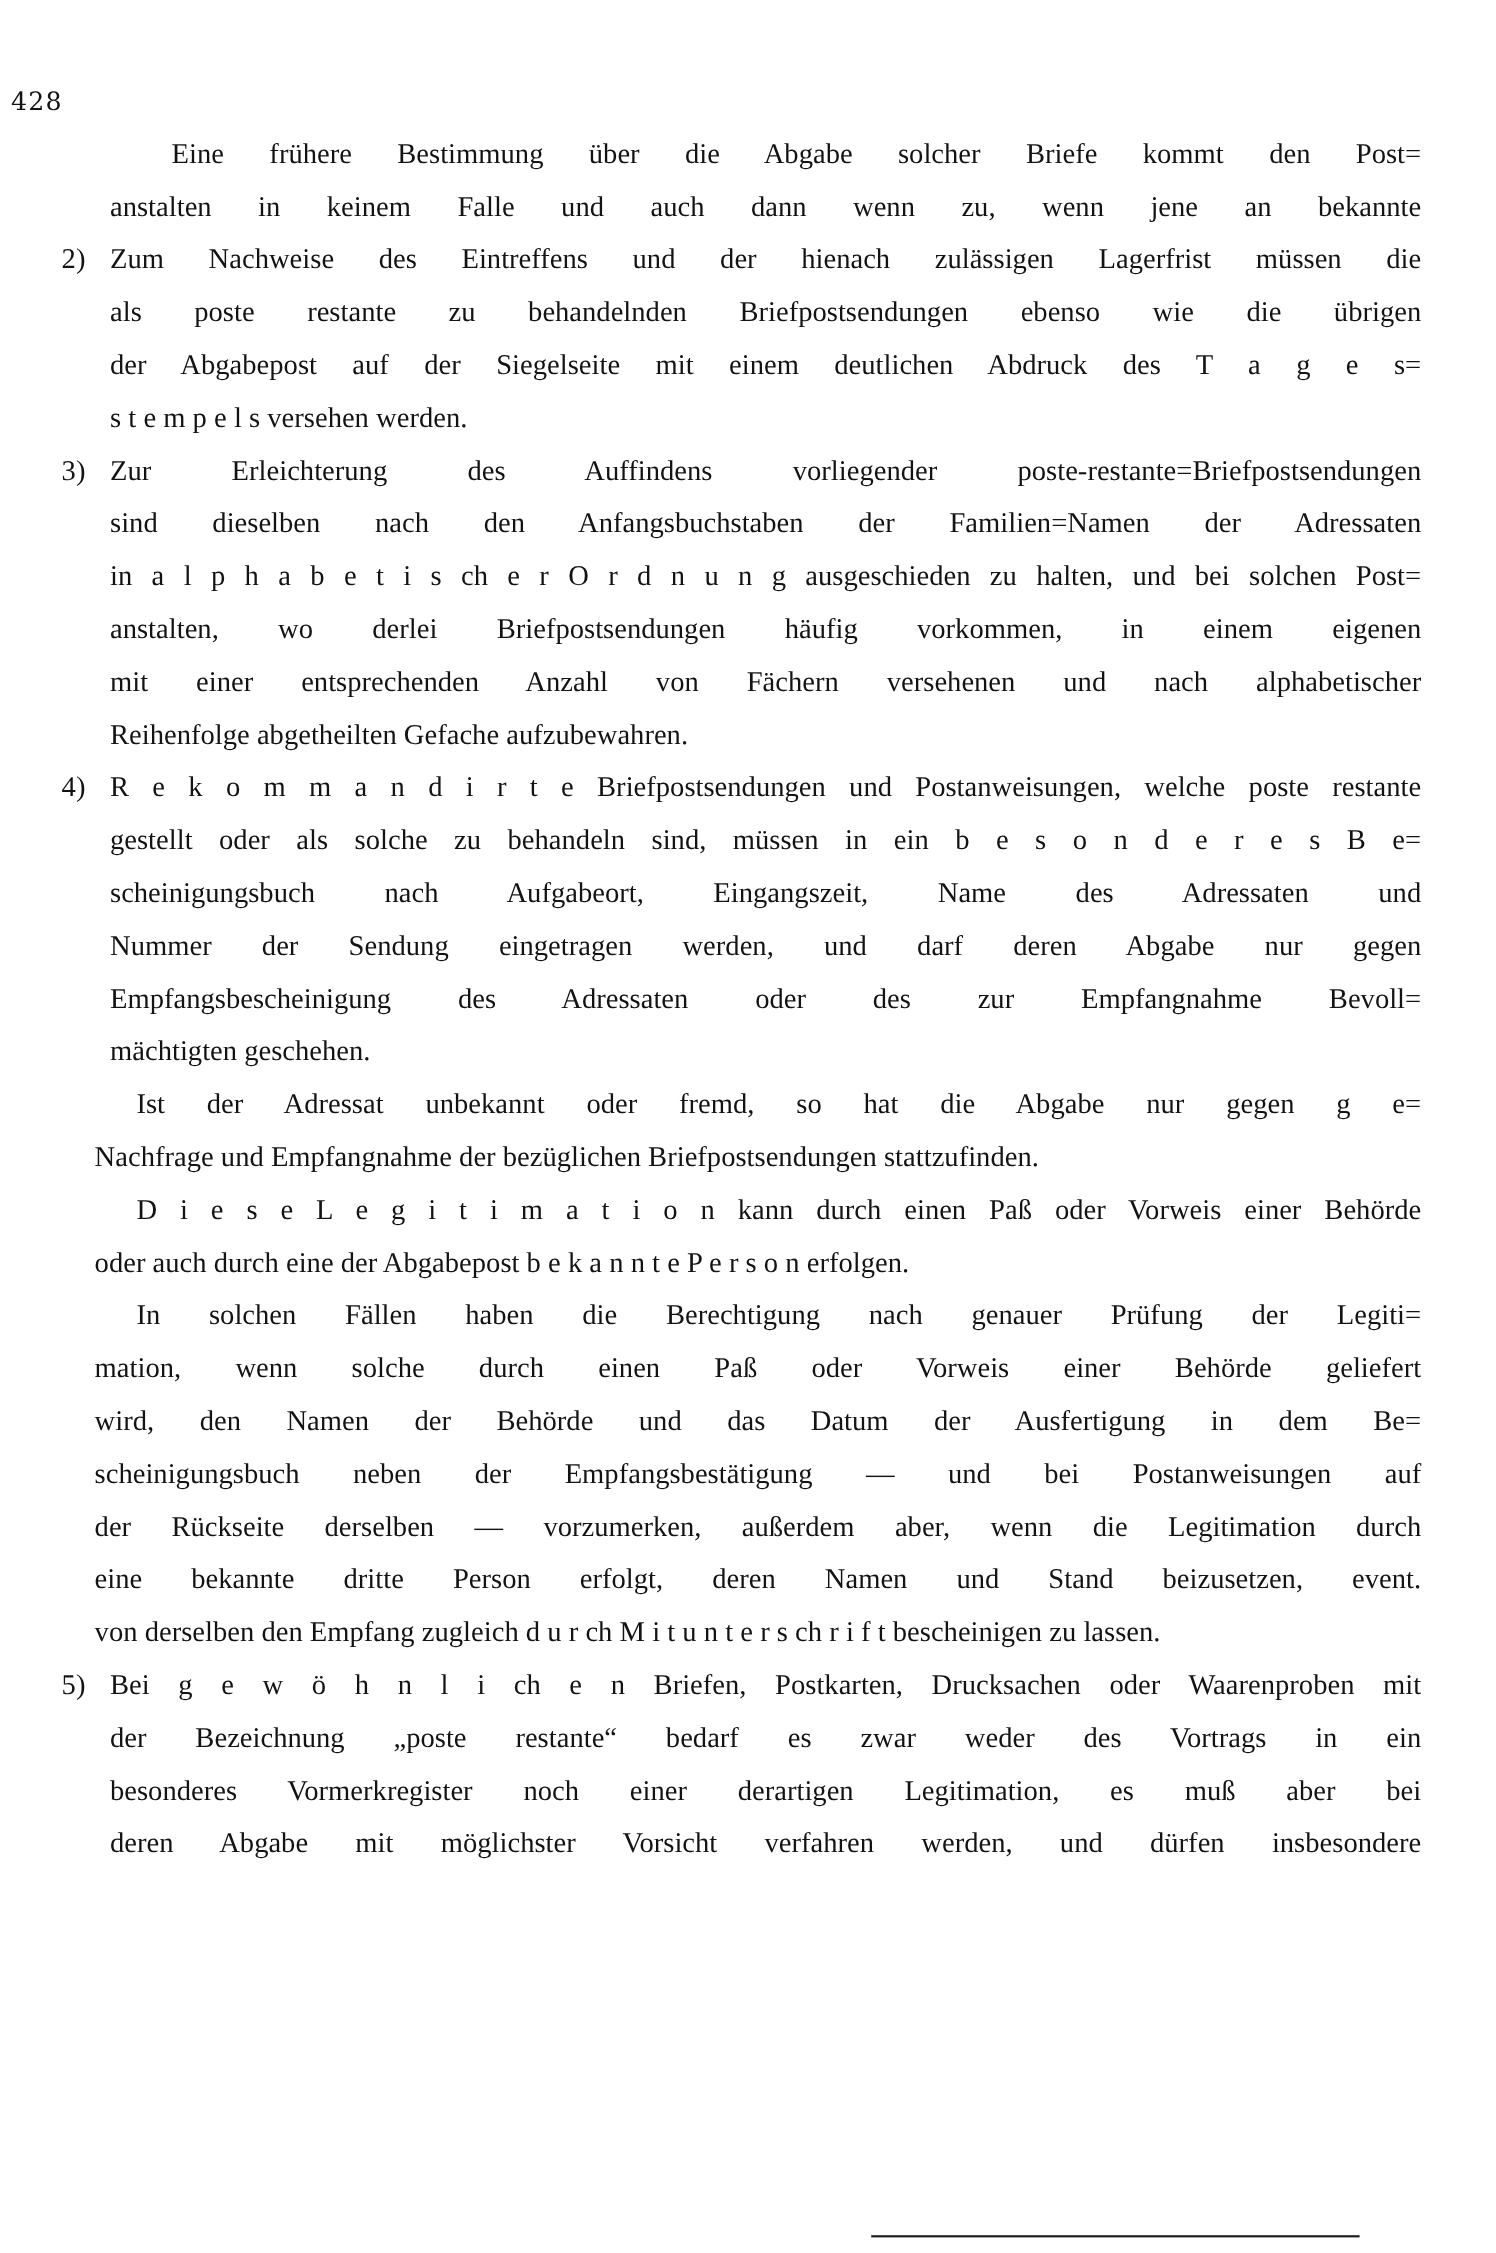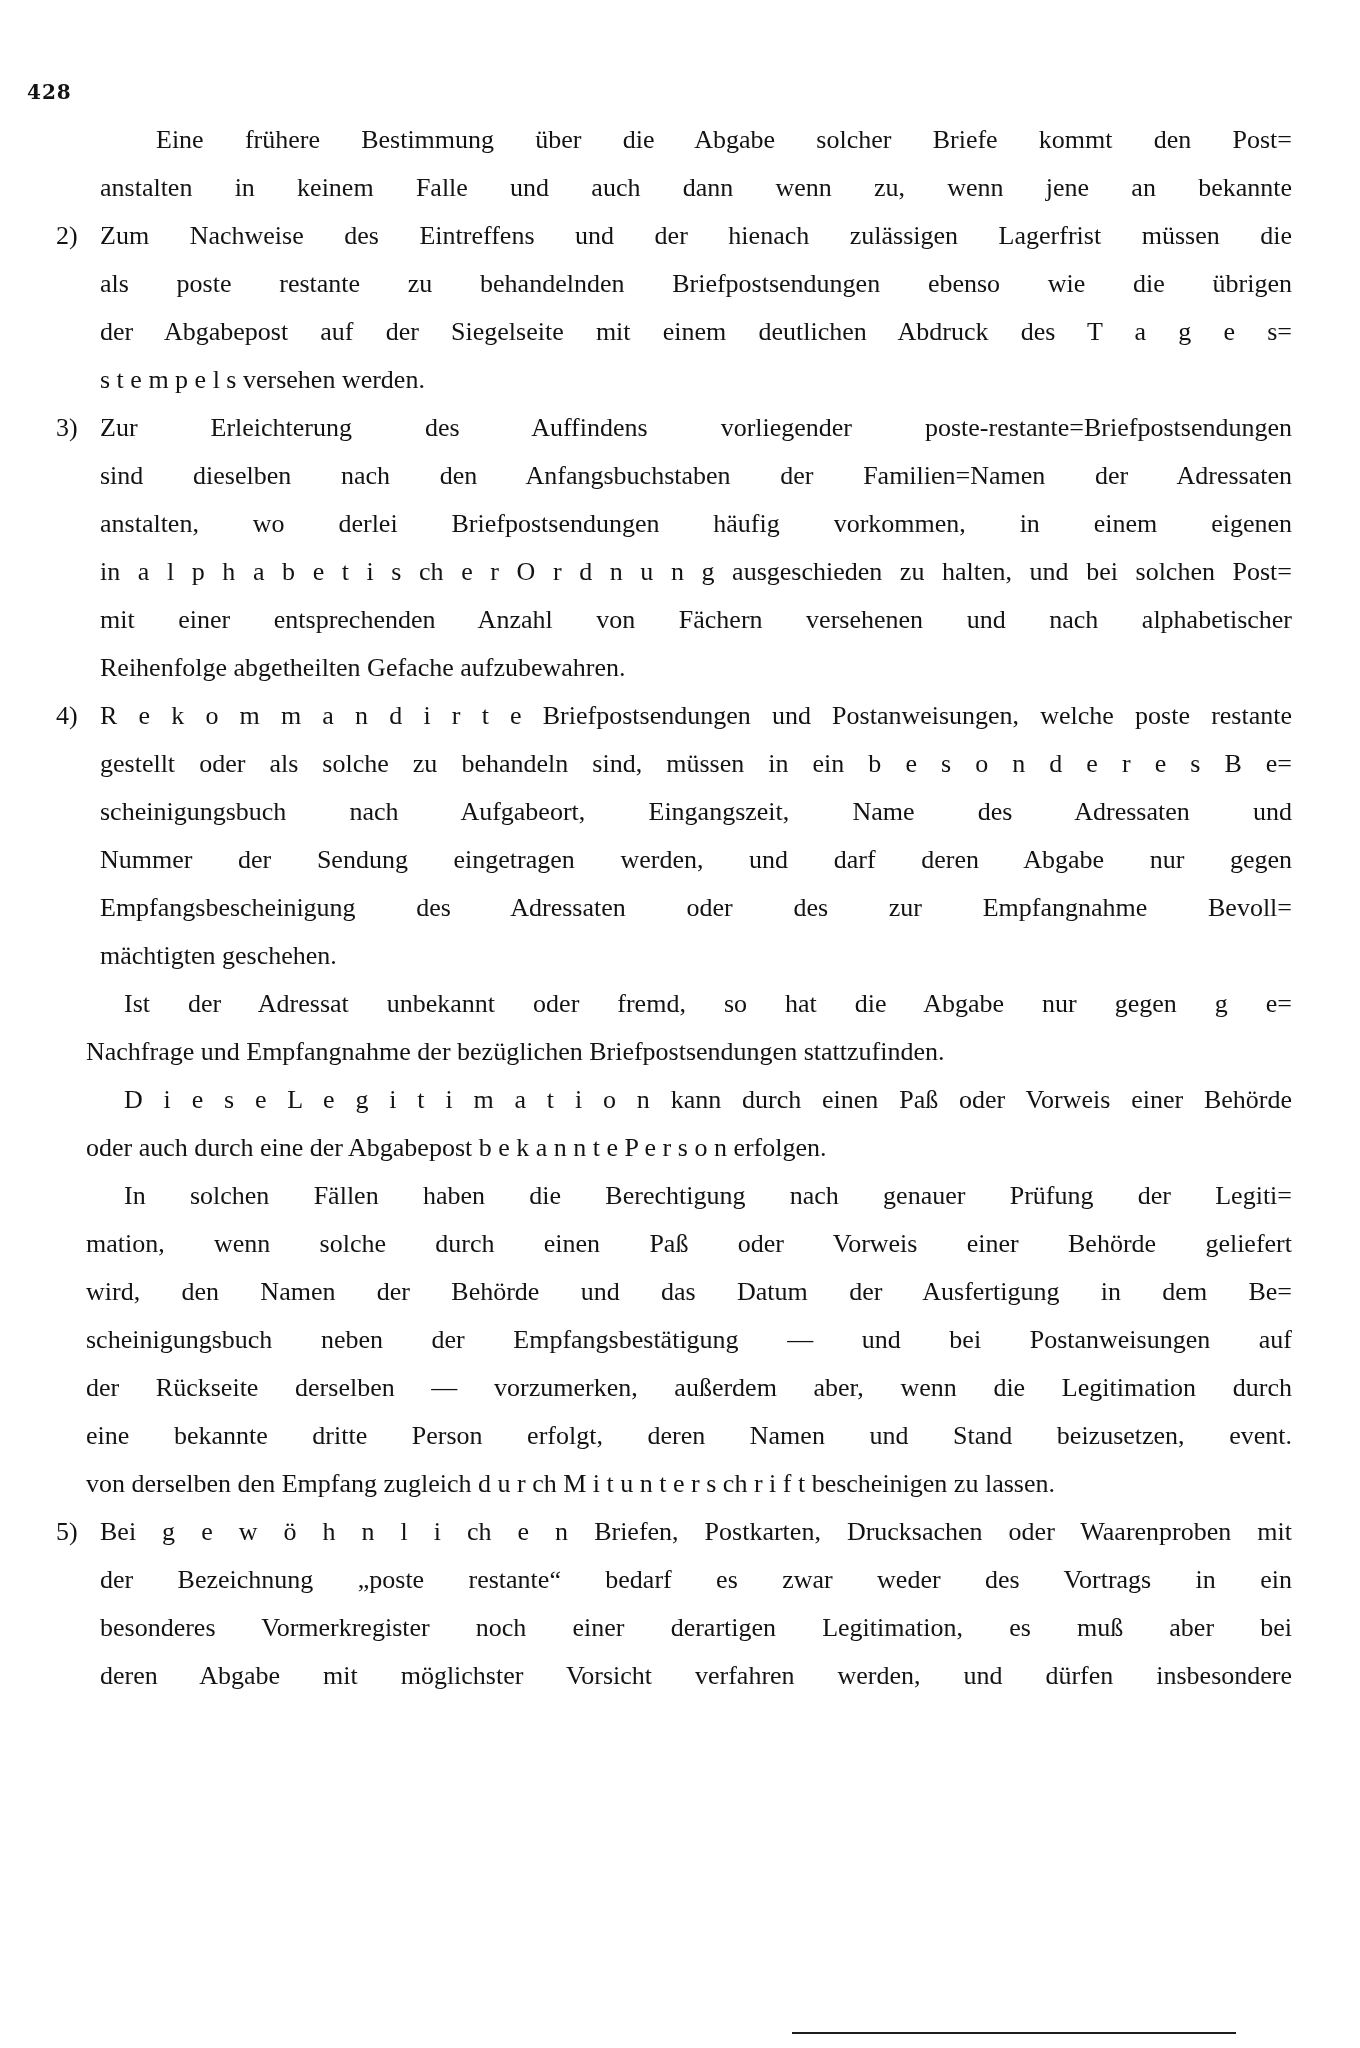--- a/index.html
+++ b/index.html
@@ -7,23 +7,23 @@
     width: 1360px; height: 2048px;
     background: #ffffff;
     color: #131313;
     font-family: "DejaVu Serif", serif;
     position: relative;
     overflow: hidden;
   }
   .page { position: absolute; inset: 0; }
   .page-number {
     position: absolute;
-    left: 27px; top: 80px;
-    font-size: 20px;
-    font-weight: bold;
+    left: 10px; top: 80px;
+    font-size: 23px;
+    font-weight: normal;
     letter-spacing: 1px;
   }
   .content {
     position: absolute;
     left: 100px; top: 116px;
     width: 1192px;
     font-family: Liberation Serif, serif;
   }
   .block { position: relative; }
   .line {
@@ -66,22 +66,22 @@
     <div class="block">
       <div class="line"><span class="marker">2)</span><span>Zum Nachweise des Eintreffens und der hienach zulässigen Lagerfrist müssen die</span></div>
       <div class="line">als poste restante zu behandelnden Briefpostsendungen ebenso wie die übrigen</div>
       <div class="line">der Abgabepost auf der Siegelseite mit einem deutlichen Abdruck des T a g e s=</div>
       <div class="line end">s t e m p e l s versehen werden.</div>
     </div>
 
     <div class="block">
       <div class="line"><span class="marker">3)</span><span>Zur Erleichterung des Auffindens vorliegender poste-restante=Briefpostsendungen</span></div>
       <div class="line">sind dieselben nach den Anfangsbuchstaben der Familien=Namen der Adressaten</div>
+      <div class="line">in a l p h a b e t i s ch e r  O r d n u n g ausgeschieden zu halten, und bei solchen Post=</div>
       <div class="line">anstalten, wo derlei Briefpostsendungen häufig vorkommen, in einem eigenen</div>
-      <div class="line">in a l p h a b e t i s ch e r  O r d n u n g ausgeschieden zu halten, und bei solchen Post=</div>
       <div class="line">mit einer entsprechenden Anzahl von Fächern versehenen und nach alphabetischer</div>
       <div class="line end">Reihenfolge abgetheilten Gefache aufzubewahren.</div>
     </div>
 
     <div class="block">
       <div class="line"><span class="marker">4)</span><span>R e k o m m a n d i r t e Briefpostsendungen und Postanweisungen, welche poste restante</span></div>
       <div class="line">gestellt oder als solche zu behandeln sind, müssen in ein b e s o n d e r e s  B e=</div>
       <div class="line">scheinigungsbuch nach Aufgabeort, Eingangszeit, Name des Adressaten und</div>
       <div class="line">Nummer der Sendung eingetragen werden, und darf deren Abgabe nur gegen</div>
       <div class="line">Empfangsbescheinigung des Adressaten oder des zur Empfangnahme Bevoll=</div>

